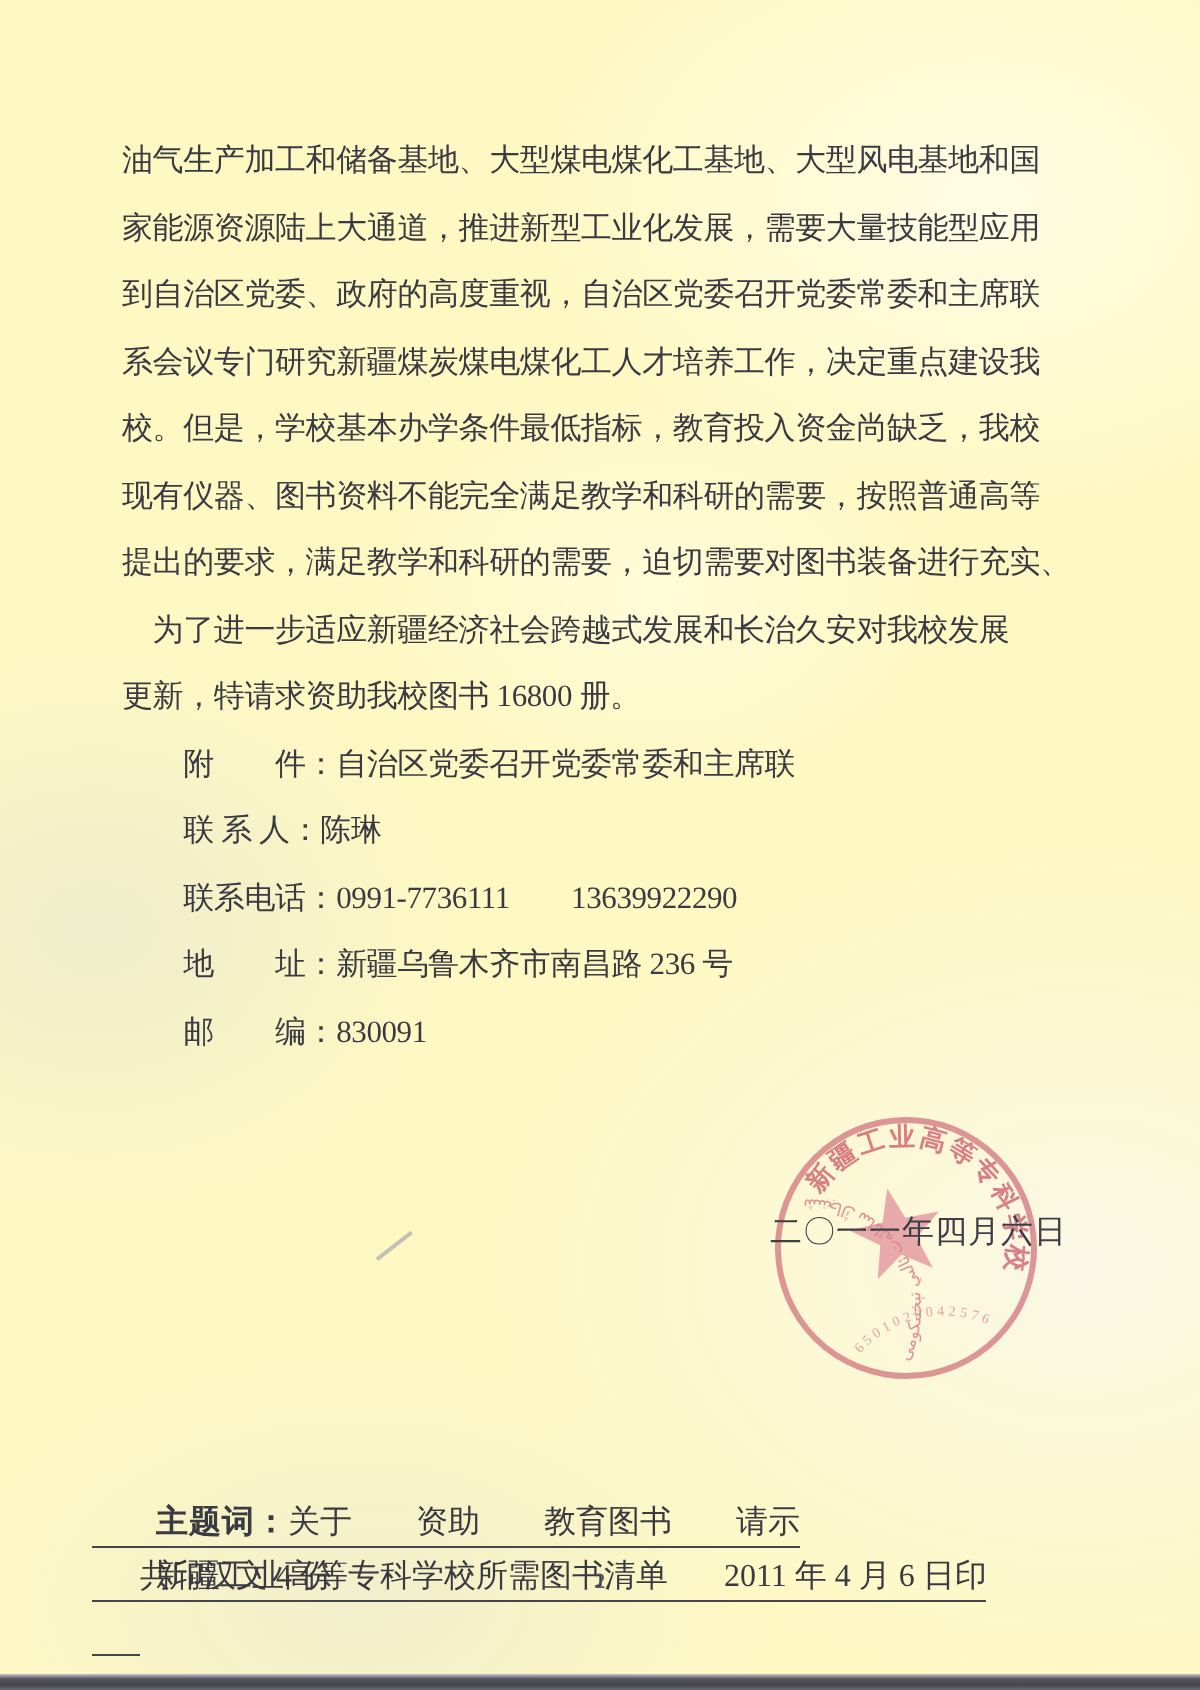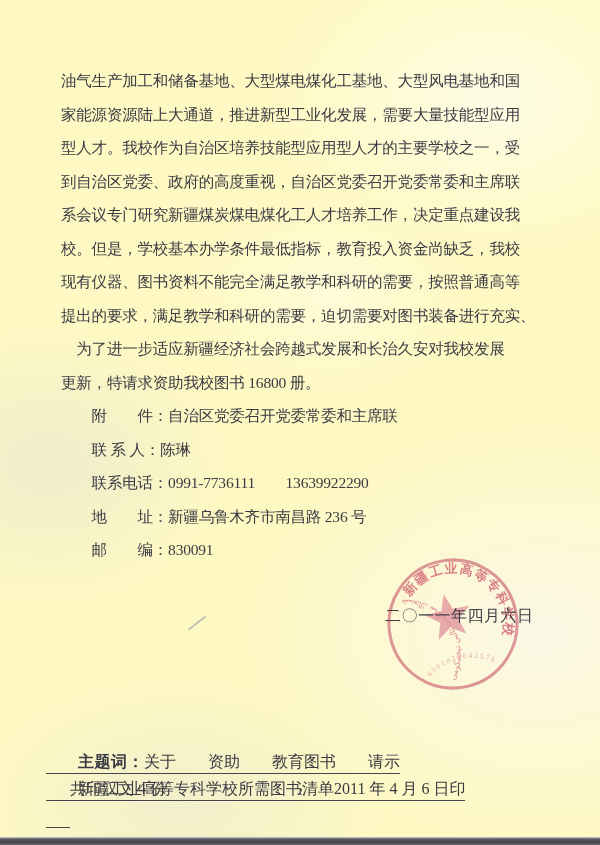--- a/index.html
+++ b/index.html
@@ -30,40 +30,39 @@
   }
   .seal{position:absolute;left:378px;top:549px;z-index:2;opacity:.88;}
   .pen-mark{
     position:absolute;left:186px;top:622px;width:22px;height:1.5px;
     background:#9193ab;opacity:.55;transform:rotate(-38deg);z-index:1;
   }
   .footer{position:absolute;left:46px;top:694px;width:500px;z-index:1;}
   .fline{height:27px;line-height:27px;font-size:16px;white-space:pre;color:#3a3a43;}
   .uline{border-bottom:1.1px solid #45454d;padding-bottom:3px;}
   .subject-label{font-weight:bold;letter-spacing:0.5px;}
-  .print-date{}
+  .print-date{margin-left:28px;}
   .pgnum{
     position:absolute;left:0;right:0;top:785px;text-align:center;
     font-size:11px;color:#55555f;z-index:1;font-family:"Liberation Serif",serif;
   }
   .scan-bottom{
     position:absolute;left:0;bottom:0;width:100%;height:8px;z-index:4;
     background:linear-gradient(to bottom,#c6c6cf 0%,#54545a 30%,#46464c 70%,#6b6b73 100%);
   }
   .seal text{font-family:"Liberation Serif","DejaVu Serif",serif;}
 </style>
 </head>
 <body>
 
 <div class="page">
 
   <div class="body-text">
       <div class="bline">油气生产加工和储备基地、大型煤电煤化工基地、大型风电基地和国</div>
       <div class="bline">家能源资源陆上大通道，推进新型工业化发展，需要大量技能型应用</div>
-      <div class="bline">型人才。我校作为自治区培养技能型应用型人才的主要学校之一，受</div>
       <div class="bline">到自治区党委、政府的高度重视，自治区党委召开党委常委和主席联</div>
       <div class="bline">系会议专门研究新疆煤炭煤电煤化工人才培养工作，决定重点建设我</div>
       <div class="bline">校。但是，学校基本办学条件最低指标，教育投入资金尚缺乏，我校</div>
       <div class="bline">现有仪器、图书资料不能完全满足教学和科研的需要，按照普通高等</div>
       <div class="bline">提出的要求，满足教学和科研的需要，迫切需要对图书装备进行充实、</div>
       <div class="bline">　为了进一步适应新疆经济社会跨越式发展和长治久安对我校发展</div>
       <div class="bline">更新，特请求资助我校图书 16800 册。</div>
       <div class="bline">　　附　　件：自治区党委召开党委常委和主席联</div>
       <div class="bline">　　联 系 人：陈琳</div>
       <div class="bline">　　联系电话：0991-7736111　　13639922290</div>

